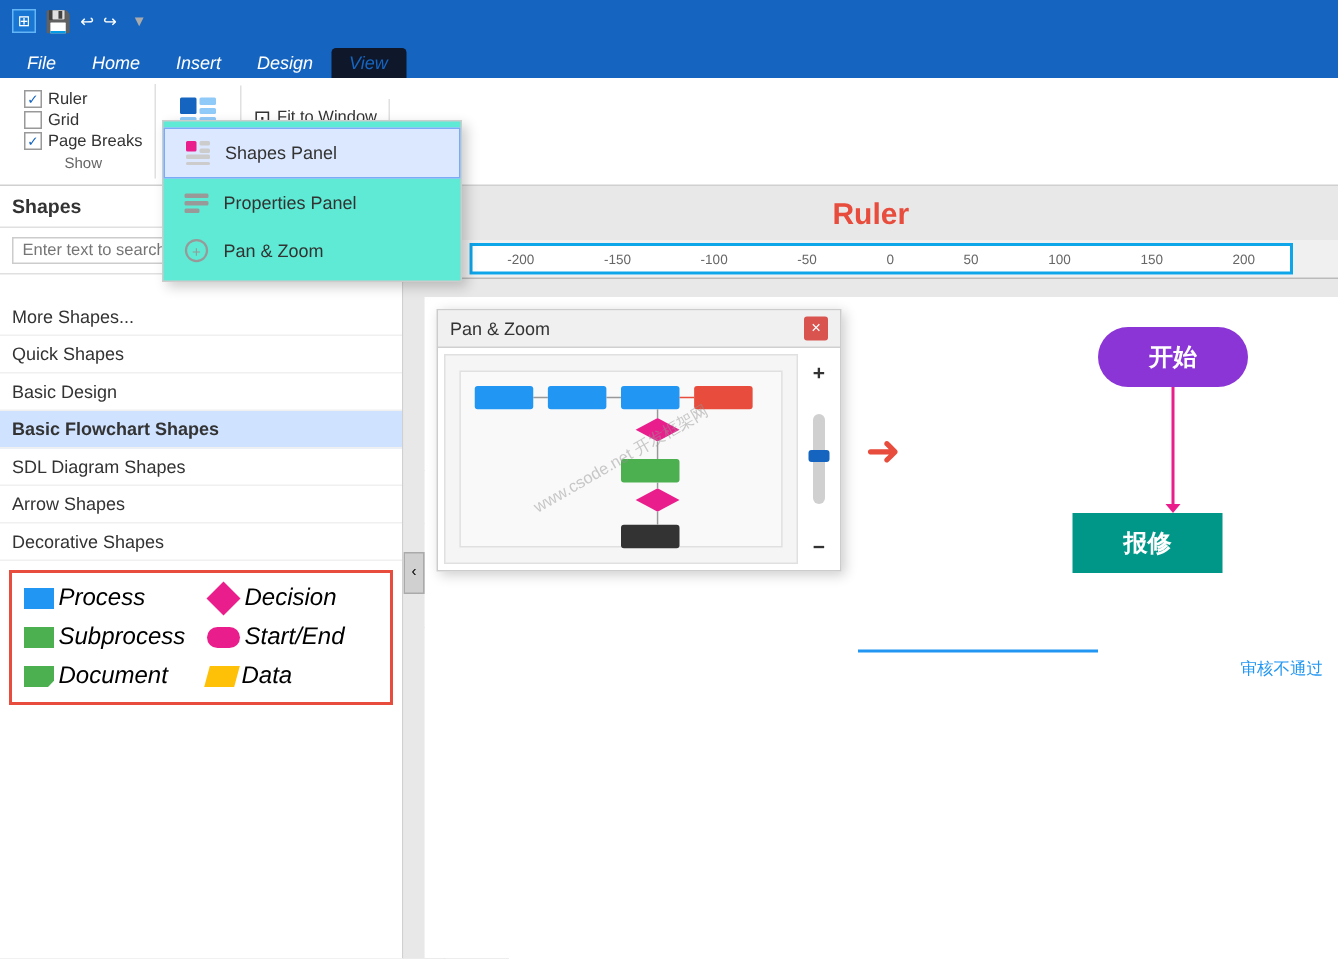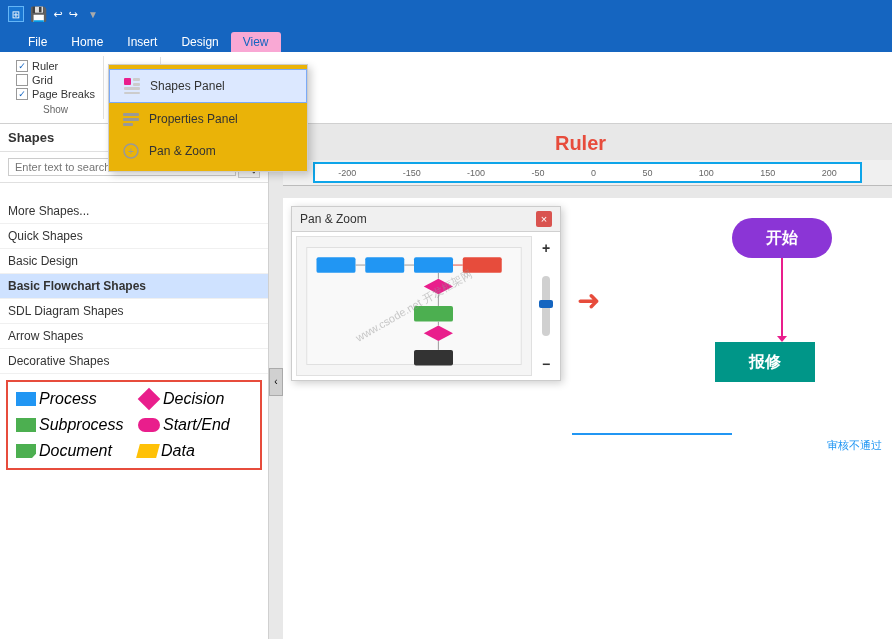--- a/index.html
+++ b/index.html
@@ -17,32 +17,33 @@
     .title-bar-icons { display: flex; gap: 6px; align-items: center; }
     .title-icon { width: 16px; height: 16px; background: #1976d2; border: 1px solid #64b5f6; display: flex; align-items: center; justify-content: center; font-size: 10px; color: white; }
     .title-floppy { font-size: 14px; color: white; }
     .title-undo, .title-redo { font-size: 11px; color: white; }
 
     
     .ribbon-tabs {
       background: #1565c0;
       display: flex;
       align-items: flex-end;
-      padding: 0 16px;
+      padding: 0 6px;
       height: 24px;
+      font-style: italic;
     }
     .ribbon-tab {
       padding: 3px 12px;
       color: white;
       font-size: 12px;
       cursor: pointer;
       border-radius: 3px 3px 0 0;
     }
     .ribbon-tab.active {
-      background: #f9a8d4;
+      background: #0f172a;
       color: #1565c0;
       font-weight: 500;
     }
 
     
     .ribbon {
       background: white;
       border-bottom: 1px solid #d0d0d0;
       display: flex;
       align-items: center;
@@ -67,23 +68,23 @@
     }
     .panes-icon { width: 32px; height: 32px; display: flex; align-items: center; justify-content: center; }
     .panes-icon svg { width: 28px; height: 28px; }
 
     .fit-group { display: flex; flex-direction: column; gap: 4px; padding: 4px 8px; border-right: 1px solid #e0e0e0; }
     .fit-item { display: flex; align-items: center; gap: 4px; font-size: 11px; color: #333; cursor: pointer; }
 
     
     .dropdown-menu {
       position: absolute;
-      top: 64px;
+      top: 80px;
       left: 108px;
-      background: #eab308;
+      background: #5eead4;
       border: 1px solid #ccc;
       box-shadow: 3px 3px 8px rgba(0,0,0,0.2);
       z-index: 1000;
       width: 200px;
       padding: 4px 0;
     }
     .dropdown-item {
       display: flex;
       align-items: center;
       gap: 8px;

